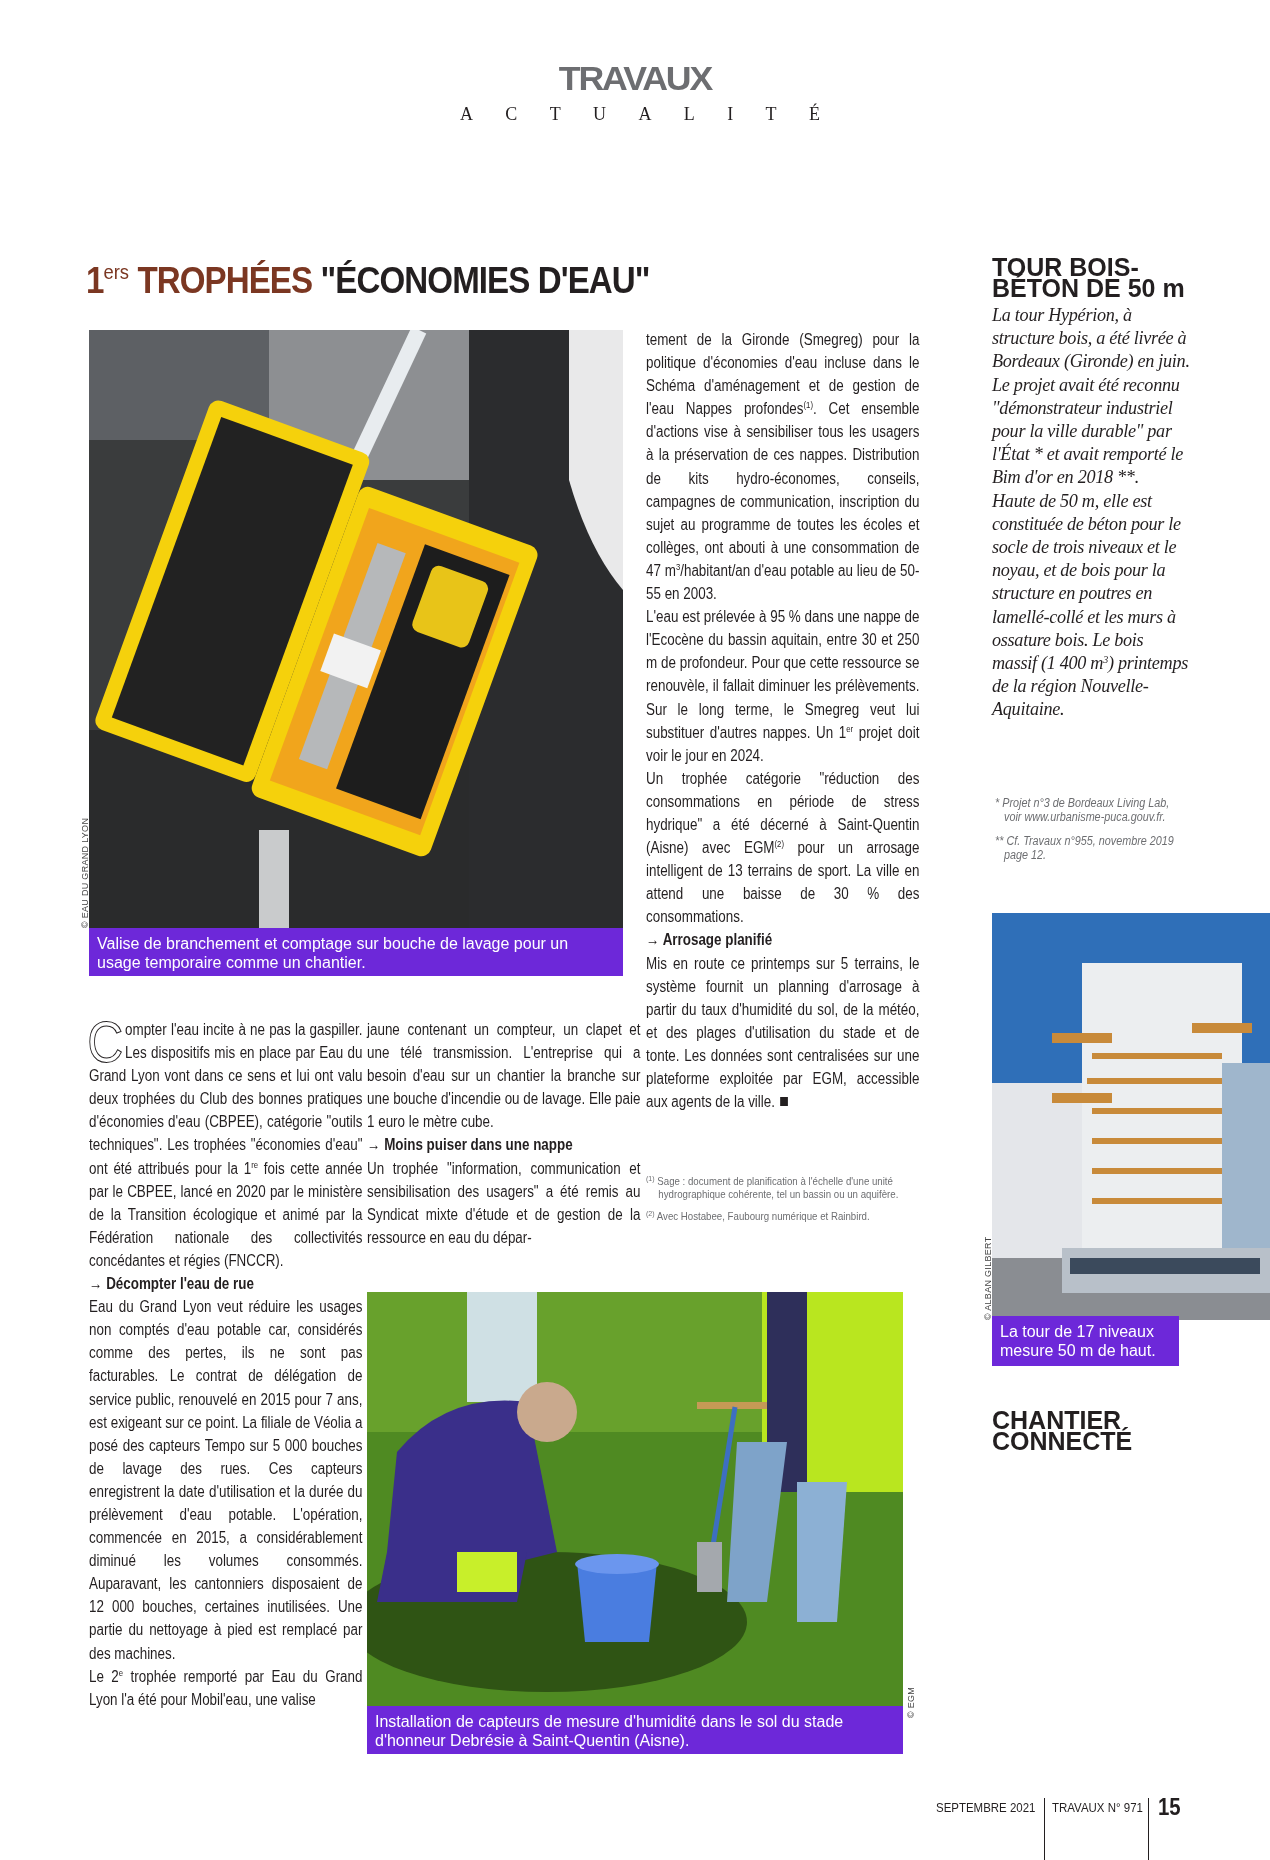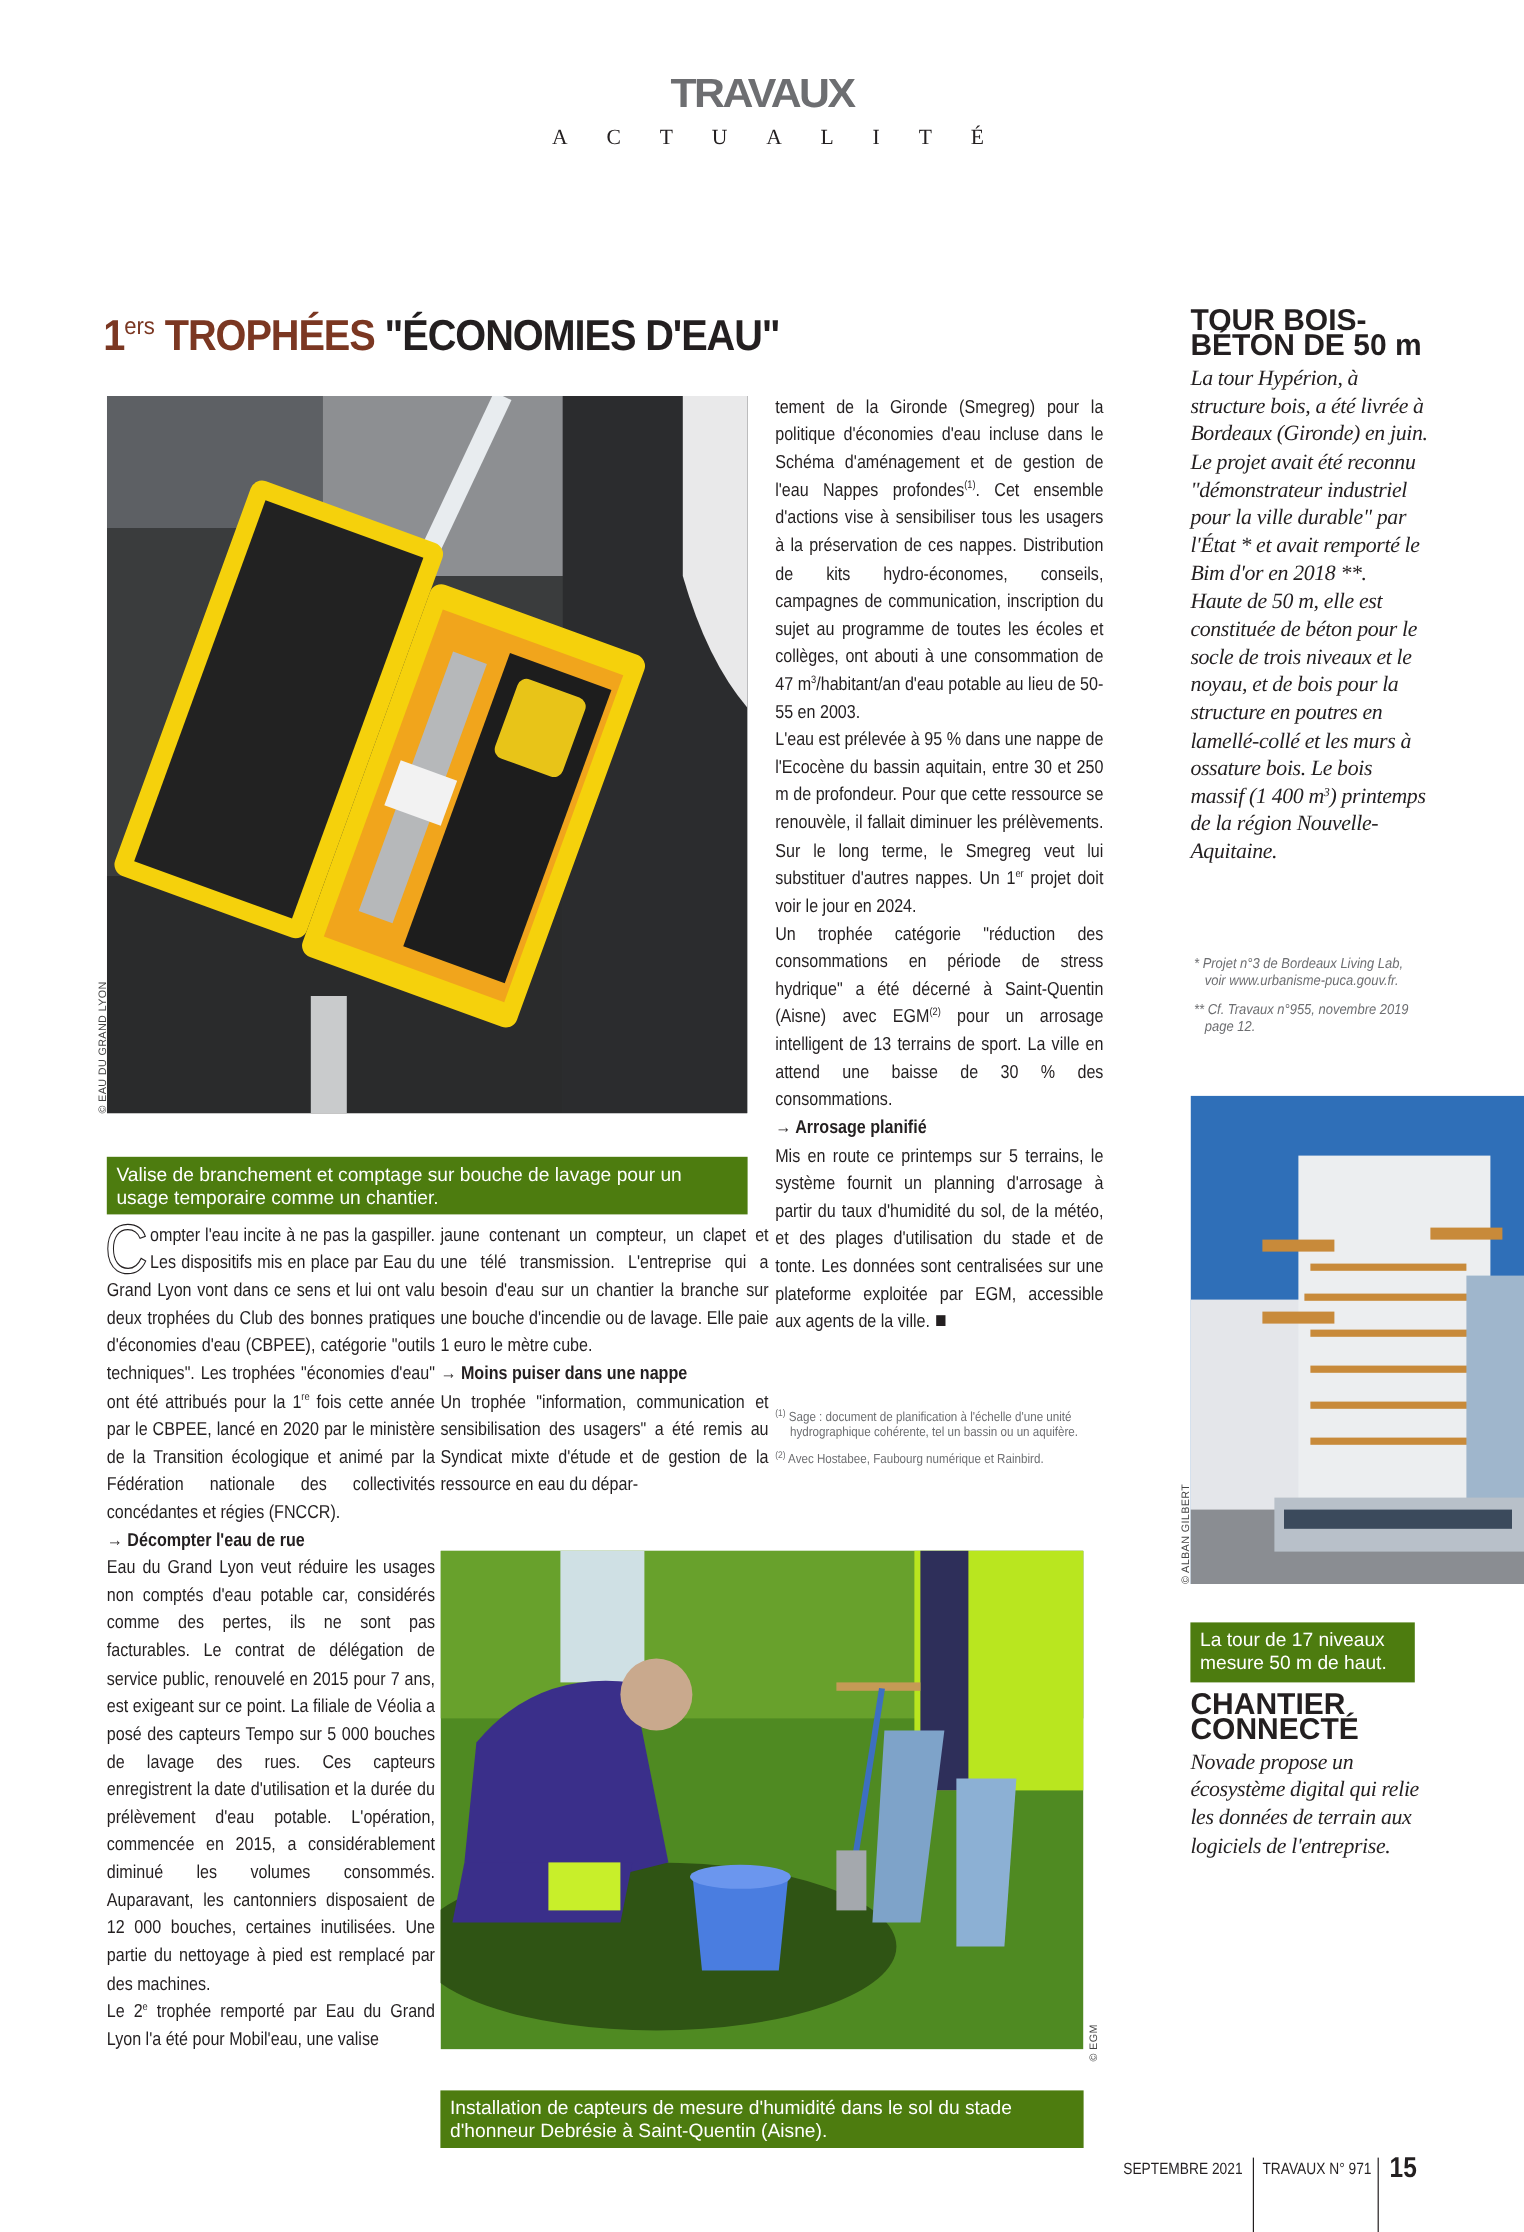--- a/index.html
+++ b/index.html
@@ -11,21 +11,21 @@
   .rubric { left: 460px; top: 104px; width: 360px; display: flex; justify-content: space-between; font-family: "Liberation Serif", serif; font-size: 18px; color: #231f20; }
 
   
   .title { left: 86px; top: 250px; font-family: "Liberation Sans", sans-serif; font-weight: bold; font-size: 36px; line-height: 44px; letter-spacing: -1px; white-space: nowrap; transform: scaleX(0.92); transform-origin: left; }
   .title .accent { color: #7b3722; }
   .title sup { font-size: 20px; font-weight: normal; vertical-align: 14px; letter-spacing: 0; }
 
   
   .photo { overflow: hidden; }
   .photo svg { display: block; width: 100%; height: 100%; }
-  .caption { background: #4d7c0f; color: #ffffff; font-size: 16px; line-height: 19px; padding: 6px 8px 6px 8px; box-sizing: border-box; margin-top: 36px; }
+  .caption { background: #6d28d9; color: #ffffff; font-size: 16px; line-height: 19px; padding: 6px 8px 6px 8px; box-sizing: border-box; }
   .credit { font-size: 9px; color: #444; transform: rotate(-90deg); transform-origin: left top; white-space: nowrap; letter-spacing: 0.3px; }
 
   
   .col { font-family: "Liberation Sans", sans-serif; font-size: 15.6px; line-height: 23.1px; color: #231f20; text-align: justify; transform: scaleX(0.86); transform-origin: left top; }
   .col p { margin: 0; }
   .col .sub { font-weight: bold; }
   .col sup { font-size: 9px; vertical-align: 6px; line-height: 0; }
   .dropcap { float: left; font-size: 58px; line-height: 44px; font-weight: normal; color: #fff; -webkit-text-stroke: 1px #231f20; margin: 2px 2px 0 -2px; font-family: "Liberation Sans", sans-serif; }
   .endmark { display: inline-block; width: 9px; height: 9px; background: #231f20; margin-left: 6px; vertical-align: 1px; }
 
@@ -173,20 +173,19 @@
     <rect x="0" y="345" width="278" height="62" fill="#8a8d92"></rect>
     <rect x="70" y="335" width="208" height="45" fill="#b8c0c9"></rect>
     <rect x="78" y="345" width="190" height="16" fill="#3b4a5c"></rect>
   </svg>
 </div>
 <div class="abs credit" style="left:983px; top:1320px;">© ALBAN GILBERT</div>
 <div class="abs caption" style="left:992px; top:1316px; width:187px; height:50px;">La tour de 17 niveaux mesure 50 m de haut.</div>
 
 <div class="abs side-h" style="left:992px; top:1410px; width:200px;">CHANTIER CONNECTÉ</div>
 <div class="abs side-t" style="left:992px; top:1457px; width:200px;">
-  <p>Novade propose un écosystème digital qui relie les données de terrain aux logiciels de l'entreprise.</p>
 </div>
 
 <div class="abs footer" style="left:936px; top:1800px;">SEPTEMBRE 2021</div>
 <div class="abs vrule" style="left:1044px; top:1798px; height:62px;"></div>
 <div class="abs footer" style="left:1052px; top:1800px;">TRAVAUX N° 971</div>
 <div class="abs vrule" style="left:1148px; top:1798px; height:62px;"></div>
 <div class="abs footer pageno" style="left:1158px; top:1793px;">15</div>
 
 </body></html>

